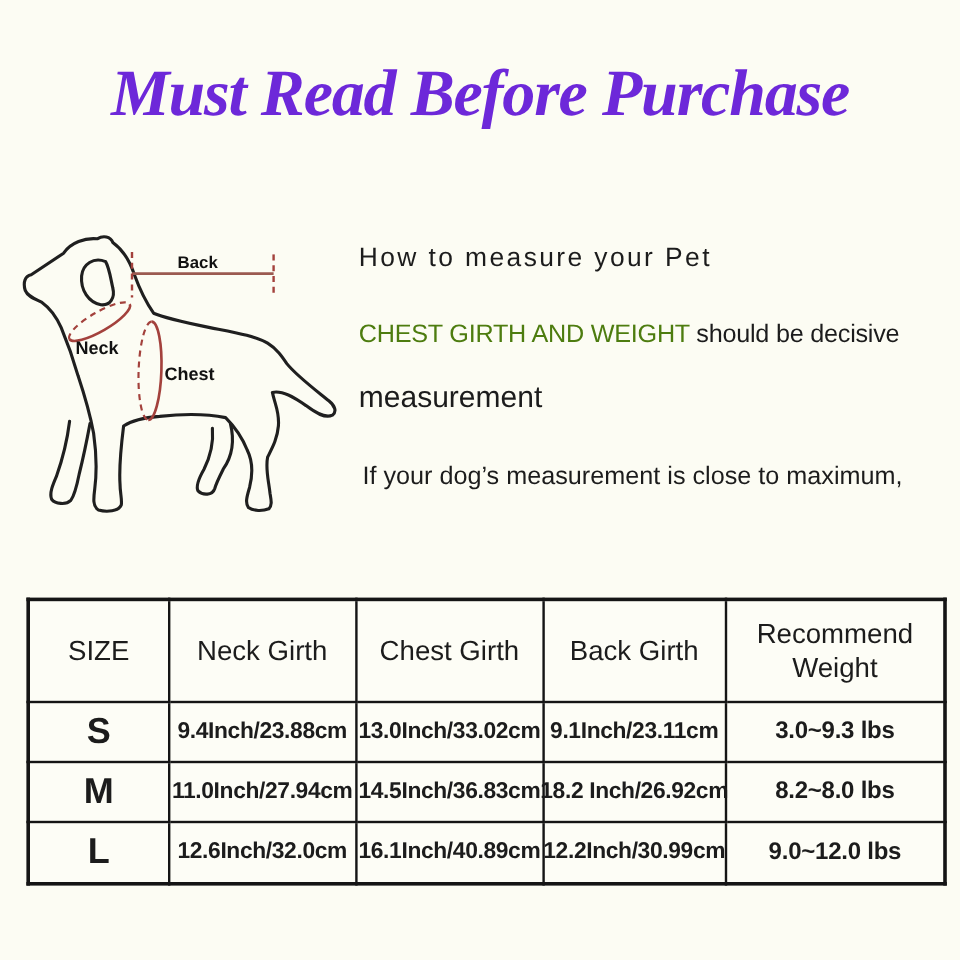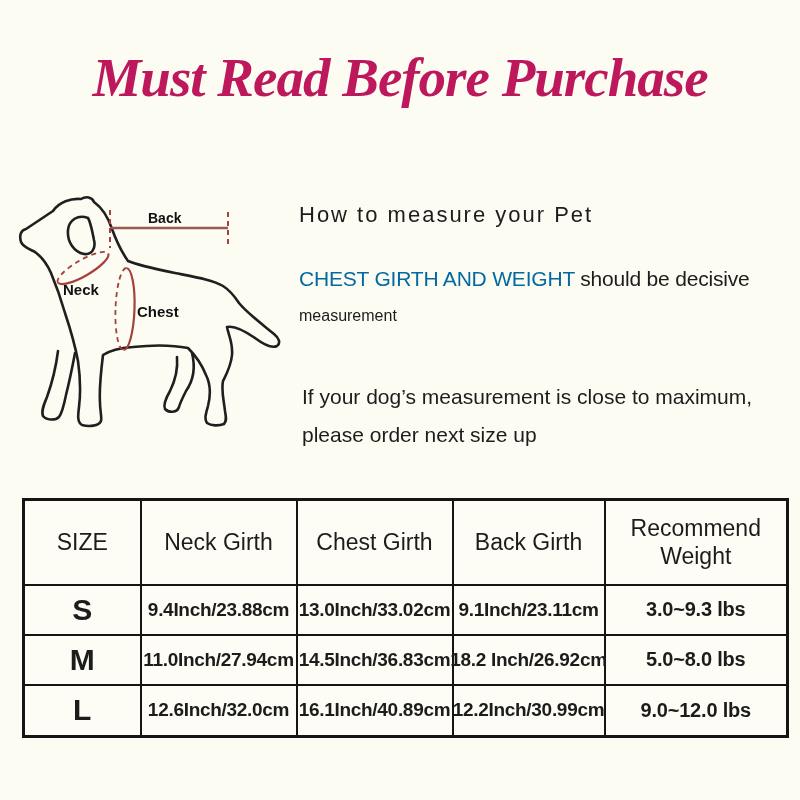--- a/index.html
+++ b/index.html
@@ -10,30 +10,30 @@
     overflow:hidden;
     font-family:"Liberation Sans", sans-serif;
     color:#1C1C1C;
   }
   .title{
     position:absolute;left:0;right:0;top:46px;
     margin:0;text-align:center;
     font-family:"Liberation Serif", serif;
     font-style:italic;font-weight:700;
     font-size:55px;letter-spacing:-1px;
-    color:#be185d;
+    color:#6d28d9;
   }
   .dog-wrap{position:absolute;left:15px;top:185px;width:290px;height:290px;}
   .howto-line{position:absolute;margin:12px;white-space:nowrap;}
   .l-heading{left:287px;top:188px;font-size:22px;letter-spacing:2px;line-height:30px;}
   .l-mixed{left:287px;top:252px;font-size:21px;line-height:30px;letter-spacing:-0.2px;}
-  .l-meas{left:287px;top:289px;font-size:16px;line-height:30px;}
+  .l-meas{left:287px;top:304px;font-size:25px;line-height:30px;}
   .l-note1{left:290px;top:370px;font-size:21px;line-height:30px;}
   .l-note2{left:290px;top:408px;font-size:21px;line-height:30px;}
-  .red-em{color:#0369a1;}
+  .red-em{color:#4d7c0f;}
   .size-table{
     position:absolute;left:22px;top:498px;
     border-collapse:collapse;table-layout:fixed;
     width:764px;
     background:#FDFDF6;
   }
   .size-table th,.size-table td{
     border:2px solid #151515;
     text-align:center;vertical-align:middle;
     padding:0;overflow:visible;
@@ -127,21 +127,20 @@
     </svg>
   </div>
 
   <p class="howto-line l-heading">How to measure your Pet</p>
 
   <p class="howto-line l-mixed"><span class="red-em">CHEST GIRTH AND WEIGHT</span><span> should be decisive</span></p>
 
   <p class="howto-line l-meas">measurement</p>
 
   <p class="howto-line l-note1">If your dog’s measurement is close to maximum,</p>
-  <p class="howto-line l-note2">please order next size up</p>
 
   <table class="size-table">
     <colgroup>
       <col style="width:117px">
         <col style="width:156px">
         <col style="width:156px">
         <col style="width:152px">
         <col style="width:183px">
     </colgroup>
     <tbody>
@@ -169,21 +168,21 @@
         <td class="cell-size">M</td>
         <td class="cell-girth">
             <span class="spill">11.0Inch/27.94cm</span>
           </td>
         <td class="cell-girth">
             <span class="spill">14.5Inch/36.83cm</span>
           </td>
         <td class="cell-girth">
             <span class="spill">18.2 Inch/26.92cm</span>
           </td>
-        <td class="cell-weight">5.0~8.0 lbs</td>
+        <td class="cell-weight">8.2~8.0 lbs</td>
       </tr>
       <tr class="data-row" style="height:52px">
         <td class="cell-size">L</td>
         <td class="cell-girth">
             <span class="spill">12.6Inch/32.0cm</span>
           </td>
         <td class="cell-girth">
             <span class="spill">16.1Inch/40.89cm</span>
           </td>
         <td class="cell-girth">

